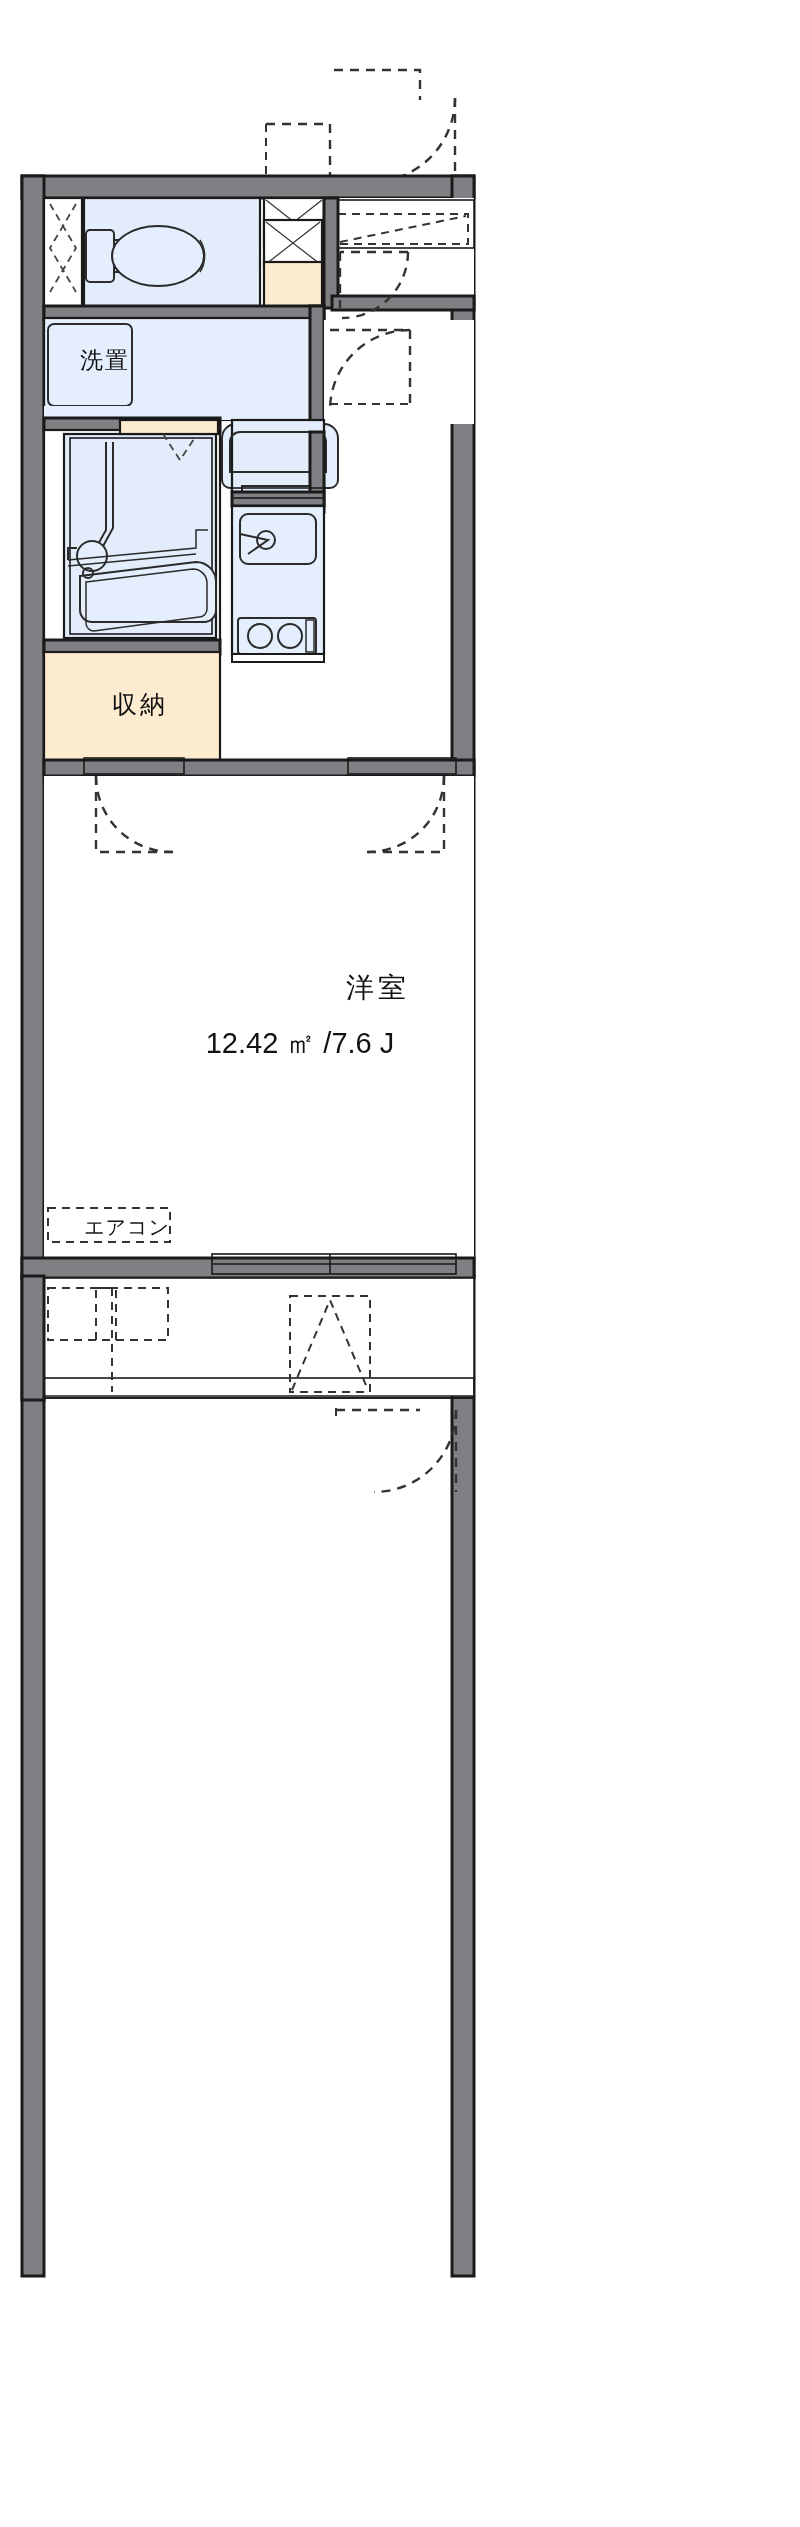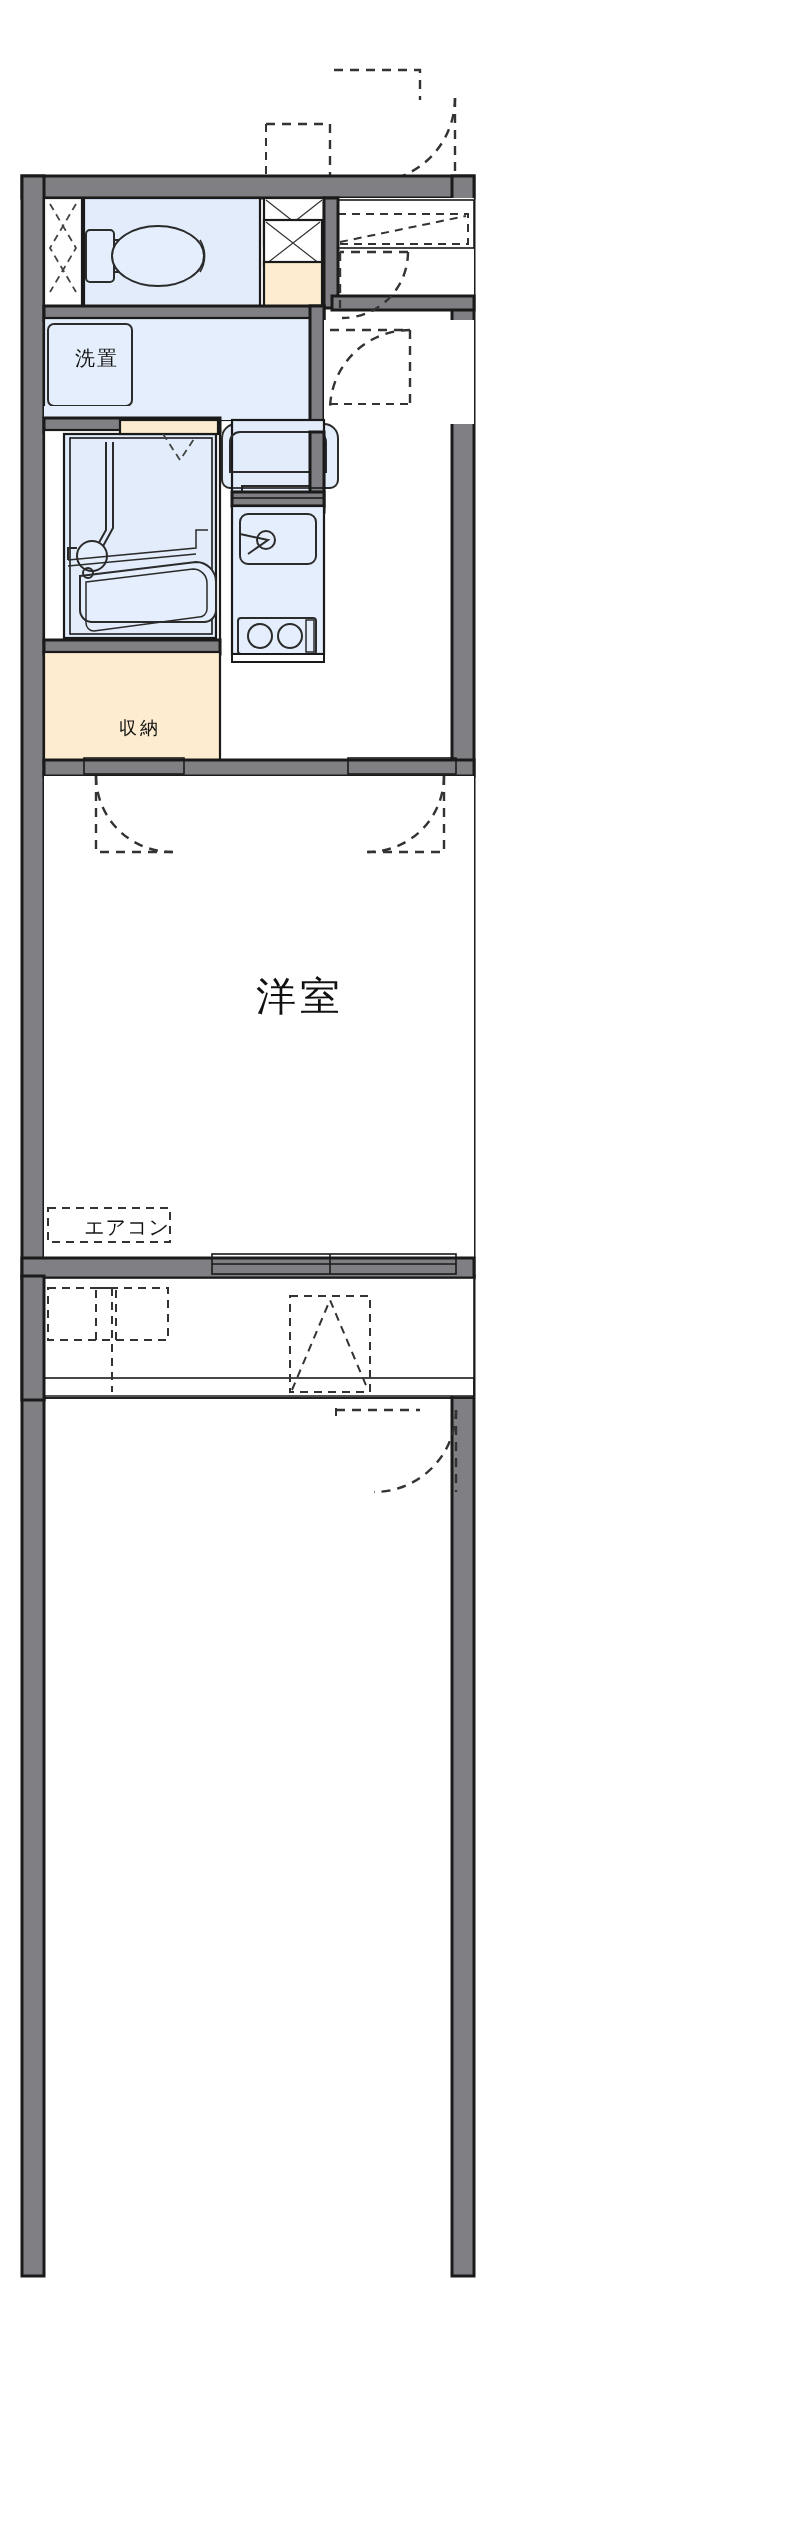--- a/index.html
+++ b/index.html
@@ -1,24 +1,24 @@
 <!DOCTYPE html>
 <html><head>
 <meta charset="utf-8">
 <style>
   html,body{margin:0;padding:0;background:#ffffff;}
   body{font-family:"Liberation Sans","DejaVu Sans",sans-serif;}
   #stage{position:relative;width:800px;height:2527px;background:#ffffff;overflow:hidden;}
   #plan{position:absolute;left:0;top:0;width:800px;height:2527px;}
   .lbl{position:absolute;color:#111;white-space:nowrap;}
   .lbl.cjk{font-family:"DejaVu Sans","Liberation Sans",sans-serif;}
-  #t-room{left:190px;top:969px;width:220px;text-align:center;font-size:40px;letter-spacing:4px;}
+  #t-room{left:190px;top:969px;width:220px;text-align:right;font-size:28px;letter-spacing:4px;}
   #t-area{left:130px;top:1024px;width:340px;text-align:center;font-size:29px;letter-spacing:0px;}
-  #t-storage{left:60px;top:716px;width:160px;text-align:center;font-size:18px;letter-spacing:3px;}
-  #t-wash{left:52px;top:345px;width:90px;text-align:center;font-size:20px;letter-spacing:2px;}
+  #t-storage{left:60px;top:688px;width:160px;text-align:center;font-size:25px;letter-spacing:3px;}
+  #t-wash{left:40px;top:345px;width:90px;text-align:right;font-size:23px;letter-spacing:2px;}
   #t-ac{left:50px;top:1214px;width:120px;text-align:right;font-size:20px;letter-spacing:1px;}
 </style>
 </head>
 <body>
 
 <div id="stage">
 
 <svg id="plan" viewBox="0 0 800 2527" xmlns="http://www.w3.org/2000/svg">
 
   <defs>
@@ -221,16 +221,17 @@
   </g>
 
 </svg>
 
 <div class="lbl cjk" id="t-wash">洗置</div>
 
 <div class="lbl cjk" id="t-storage">収納</div>
 
 <div class="lbl cjk" id="t-room">洋室</div>
 
+<div class="lbl" id="t-area">12.42 ㎡ /7.6 J</div>
 
 <div class="lbl cjk" id="t-ac">エアコン</div>
 
 </div>
 
 </body></html>

